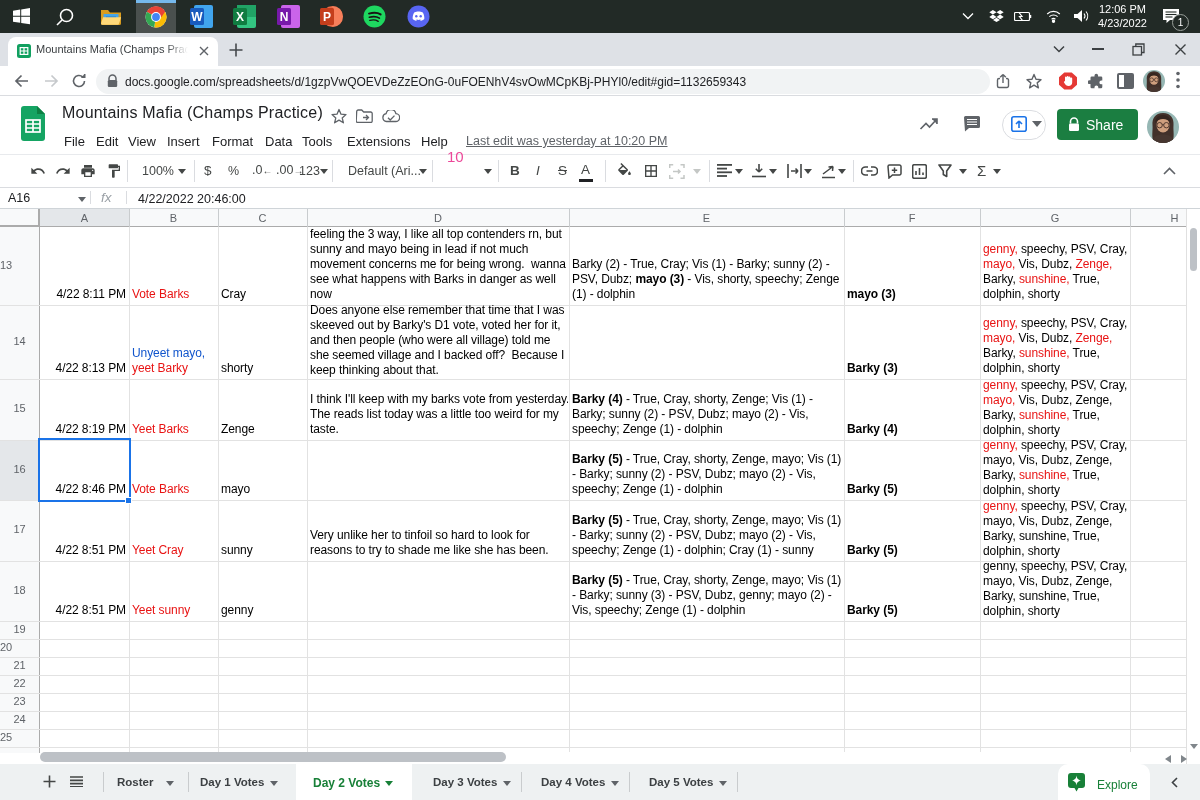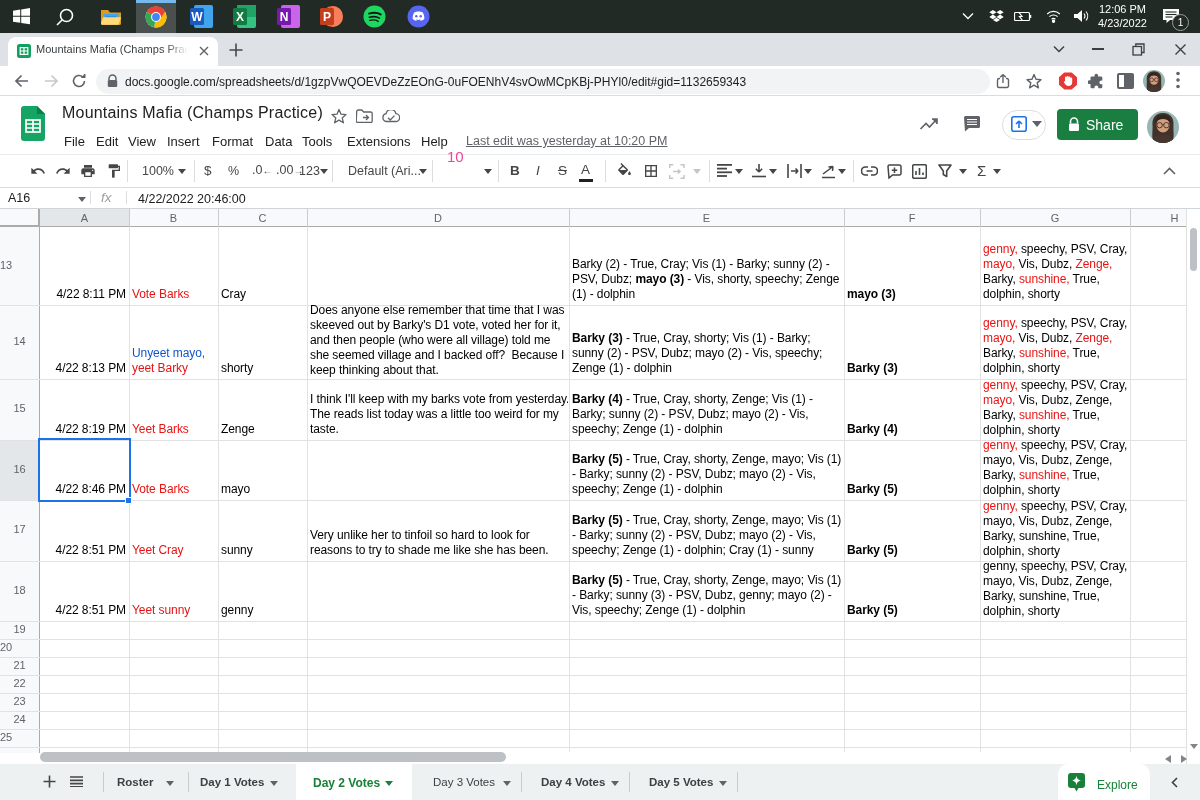--- a/index.html
+++ b/index.html
@@ -603,29 +603,29 @@
 <div class="gl" style="left:218px;top:227px;width:1px;height:525px"></div>
 <div class="gl" style="left:307px;top:227px;width:1px;height:525px"></div>
 <div class="gl" style="left:569px;top:227px;width:1px;height:525px"></div>
 <div class="gl" style="left:844px;top:227px;width:1px;height:525px"></div>
 <div class="gl" style="left:980px;top:227px;width:1px;height:525px"></div>
 <div class="gl" style="left:1130px;top:227px;width:1px;height:525px"></div>
 
 <div class="t" style="left:43px;top:287px;width:83px;text-align:right">4/22 8:11 PM</div>
 <div class="t r" style="left:132px;top:287px;width:85px">Vote Barks</div>
 <div class="t" style="left:221px;top:287px;width:85px">Cray</div>
+<div class="t" style="left:310px;top:227px;width:258px">feeling the 3 way, I like all top contenders rn, but<br>sunny and mayo being in lead if not much<br>movement concerns me for being wrong.&nbsp; wanna<br>see what happens with Barks in danger as well<br>now</div>
 <div class="t" style="left:572px;top:257px;width:271px">Barky (2) - True, Cray; Vis (1) - Barky; sunny (2) -<br>PSV, Dubz; <b>mayo (3)</b> - Vis, shorty, speechy; Zenge<br>(1) - dolphin</div>
 <div class="t" style="left:847px;top:287px;width:130px"><b>mayo (3)</b></div>
 <div class="t" style="left:983px;top:242px;width:146px"><span class="r">genny,</span> speechy, PSV, Cray,<br><span class="r">mayo,</span> Vis, Dubz, <span class="r">Zenge,</span><br>Barky, <span class="r">sunshine,</span> True,<br>dolphin, shorty</div>
 
 <div class="t" style="left:43px;top:361px;width:83px;text-align:right">4/22 8:13 PM</div>
 <div class="t" style="left:132px;top:346px;width:85px"><span class="bl">Unyeet mayo,</span><br><span class="r">yeet Barky</span></div>
 <div class="t" style="left:221px;top:361px;width:85px">shorty</div>
 <div class="t" style="left:310px;top:303px;width:258px">Does anyone else remember that time that I was<br>skeeved out by Barky's D1 vote, voted her for it,<br>and then people (who were all village) told me<br>she seemed village and I backed off?&nbsp; Because I<br>keep thinking about that.</div>
-<div class="t" style="left:572px;top:331px;width:271px"><b>Barky (3)</b> - True, Cray, shorty; Vis (1) - Barky;<br>sunny (2) - PSV, Dubz; mayo (2) - Vis, speechy;<br>Zenge (1) - dolphin</div>
 <div class="t" style="left:847px;top:361px;width:130px"><b>Barky (3)</b></div>
 <div class="t" style="left:983px;top:316px;width:146px"><span class="r">genny,</span> speechy, PSV, Cray,<br><span class="r">mayo,</span> Vis, Dubz, <span class="r">Zenge,</span><br>Barky, <span class="r">sunshine,</span> True,<br>dolphin, shorty</div>
 
 <div class="t" style="left:43px;top:422px;width:83px;text-align:right">4/22 8:19 PM</div>
 <div class="t r" style="left:132px;top:422px;width:85px">Yeet Barks</div>
 <div class="t" style="left:221px;top:422px;width:85px">Zenge</div>
 <div class="t" style="left:310px;top:392px;width:258px">I think I'll keep with my barks vote from yesterday.<br>The reads list today was a little too weird for my<br>taste.</div>
 <div class="t" style="left:572px;top:392px;width:271px"><b>Barky (4)</b> - True, Cray, shorty, Zenge; Vis (1) -<br>Barky; sunny (2) - PSV, Dubz; mayo (2) - Vis,<br>speechy; Zenge (1) - dolphin</div>
 <div class="t" style="left:847px;top:422px;width:130px"><b>Barky (4)</b></div>
 <div class="t" style="left:983px;top:378px;width:146px;height:60px"><span class="r">genny,</span> speechy, PSV, Cray,<br><span class="r">mayo,</span> Vis, Dubz, Zenge,<br>Barky, <span class="r">sunshine,</span> True,<br>dolphin, shorty</div>
@@ -703,21 +703,21 @@
       <svg width="8" height="5" fill="#5f6368">
         <path d="M0 0 h8 L4 5 Z"></path>
       </svg>
     </div>
 <div class="a" style="left:313px;top:776px;font-size:12px;font-weight:bold;color:#188038">Day 2 Votes</div>
 <div class="a" style="left:385px;top:781px">
       <svg width="8" height="5" fill="#188038">
         <path d="M0 0 h8 L4 5 Z"></path>
       </svg>
     </div>
-<div class="a" style="left:433px;top:776px;font-size:11.5px;font-weight:normal;color:#3c4043">Day 3 Votes</div>
+<div class="a" style="left:433px;top:776px;font-size:11.5px;font-weight:bold;color:#3c4043">Day 3 Votes</div>
 <div class="a" style="left:503px;top:781px">
       <svg width="8" height="5" fill="#5f6368">
         <path d="M0 0 h8 L4 5 Z"></path>
       </svg>
     </div>
 <div class="a" style="left:541px;top:776px;font-size:11.5px;font-weight:bold;color:#3c4043">Day 4 Votes</div>
 <div class="a" style="left:611px;top:781px">
       <svg width="8" height="5" fill="#5f6368">
         <path d="M0 0 h8 L4 5 Z"></path>
       </svg>

